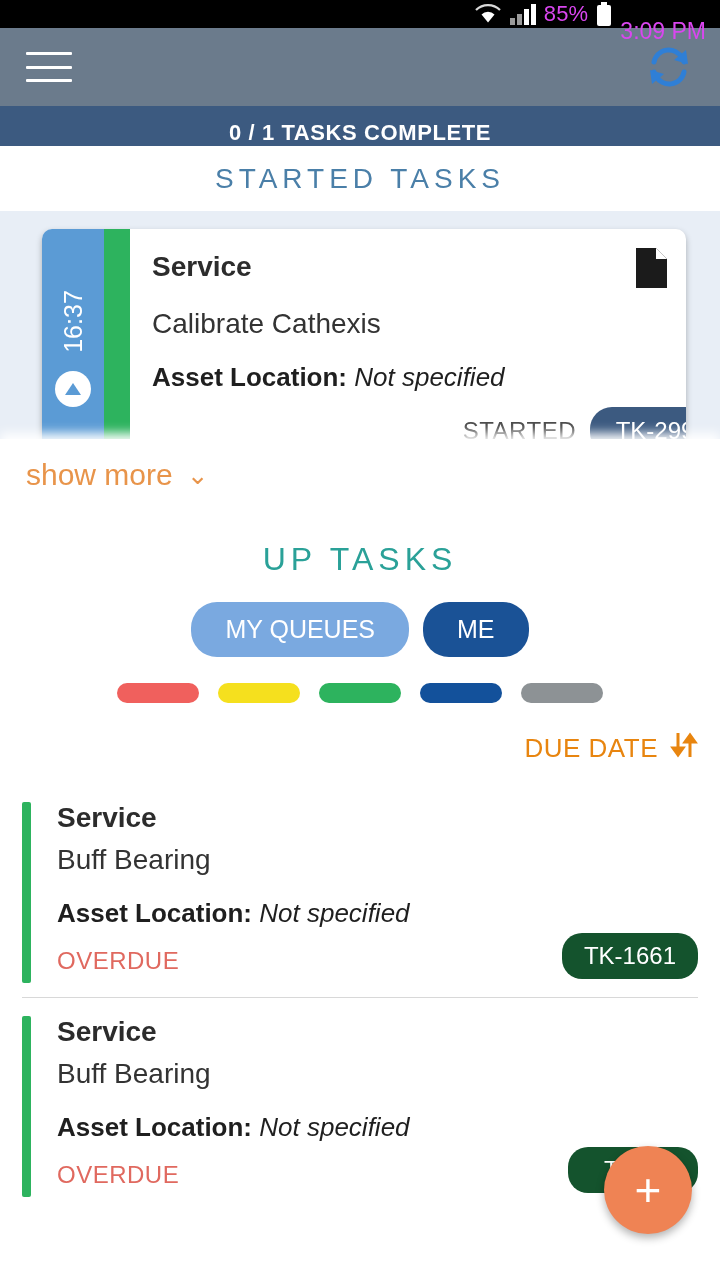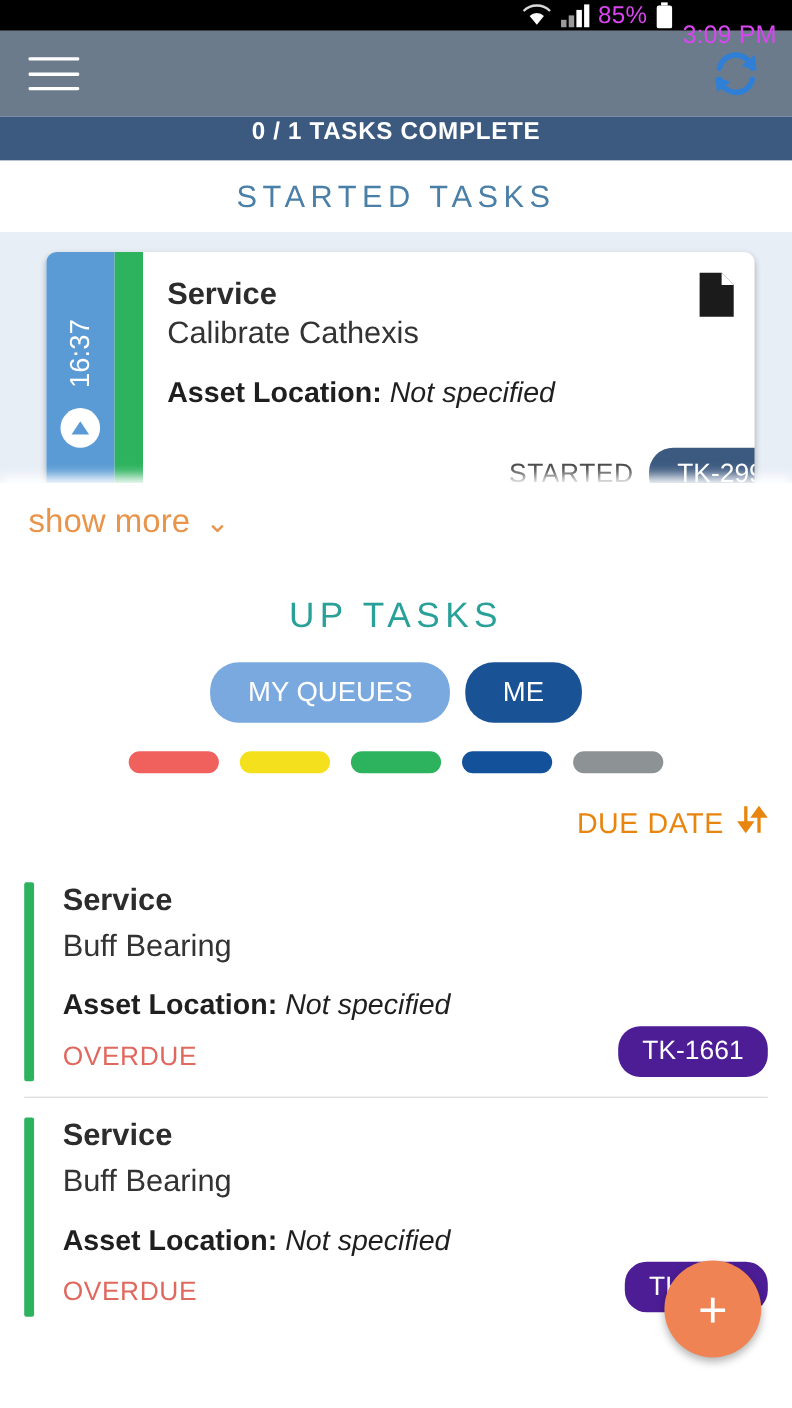--- a/index.html
+++ b/index.html
@@ -29,21 +29,21 @@
     padding: 0 26px;
   }
   .hamburger { width: 46px; height: 30px; display: flex; flex-direction: column;
     justify-content: space-between; cursor: pointer; }
   .hamburger span { display: block; height: 3px; background: #ffffff; border-radius: 1px; }
   .refresh-ic { width: 50px; height: 50px; }
 
   
   .completeband {
     height: 40px; background: #3c5a80; color: #ffffff;
-    display: flex; align-items: flex-start; justify-content: center;
+    display: flex; align-items: flex-end; justify-content: center;
     font-size: 22px; font-weight: bold; letter-spacing: .6px;
   }
 
   
   .started-header {
     height: 65px; background: #ffffff;
     display: flex; align-items: center; justify-content: center;
     color: #4a7fa8; font-size: 28px; letter-spacing: 5px; font-weight: 500;
   }
 
@@ -72,21 +72,21 @@
     width: 36px; height: 36px; border-radius: 50%; background: #ffffff;
     display: flex; align-items: center; justify-content: center;
   }
   .play-tri {
     width: 0; height: 0; border-left: 8px solid transparent;
     border-right: 8px solid transparent; border-bottom: 12px solid #5b9bd5;
   }
   .green-strip { width: 26px; background: #2db35e; }
   .card-body { flex: 1; padding: 22px 22px 0 22px; position: relative; }
   .card-title { font-size: 28px; font-weight: bold; color: #2c2c2c; }
-  .card-sub { font-size: 28px; color: #333; margin-top: 4px; }
+  .card-sub { font-size: 28px; color: #333; margin-top: 25px; }
   .card-loc { font-size: 26px; color: #1f1f1f; margin-top: 22px; font-weight: bold; }
   .card-loc i { font-weight: normal; font-style: italic; }
   .doc-ic { position: absolute; top: 18px; right: 18px; width: 34px; height: 42px; }
   .card-footer {
     position: absolute; right: 0; bottom: 0; display: flex; align-items: center; gap: 14px;
   }
   .status-text { font-size: 24px; color: #4a4a4a; letter-spacing: .5px; margin-left: 34px; }
   .tk-pill {
     background: #3c5a80; color: #fff; font-size: 24px;
     padding: 10px 24px; border-radius: 22px;
@@ -137,22 +137,22 @@
   .task-row:last-child { border-bottom: none; }
   .row-bar { width: 9px; background: #2db35e; border-radius: 2px; margin-right: 26px; }
   .row-main { flex: 1; position: relative; padding-bottom: 8px; }
   .row-title { font-size: 28px; font-weight: bold; color: #2c2c2c; }
   .row-sub { font-size: 28px; color: #333; margin-top: 10px; }
   .row-loc { font-size: 26px; color: #1f1f1f; margin-top: 22px; font-weight: bold; }
   .row-loc i { font-weight: normal; font-style: italic; }
   .row-status { font-size: 24px; color: #e0695f; margin-top: 18px; letter-spacing: .5px; }
   .row-tk {
     position: absolute; right: 0; bottom: 4px;
-    background: #4c1d95; color: #fff; font-size: 24px;
-    padding: 9px 22px; border-radius: 20px; min-width: 130px; text-align: left;
+    background: #14532d; color: #fff; font-size: 24px;
+    padding: 9px 22px; border-radius: 20px; min-width: 130px; text-align: right;
   }
 
   
   .fab {
     position: absolute; right: 28px; bottom: 46px;
     width: 88px; height: 88px; border-radius: 50%;
     background: #ef8354; color: #fff; font-size: 46px; font-weight: 300;
     display: flex; align-items: center; justify-content: center;
     box-shadow: 0 4px 8px rgba(0,0,0,.3);
   }

